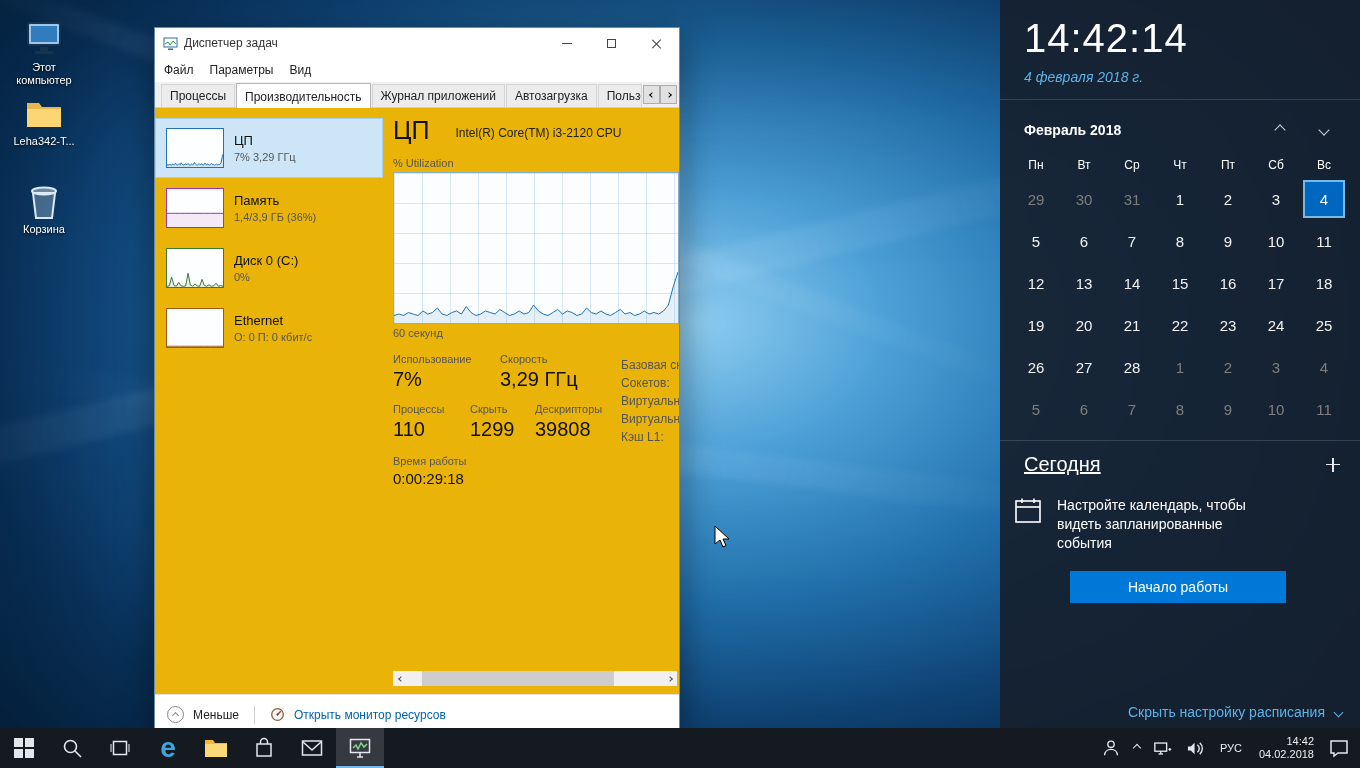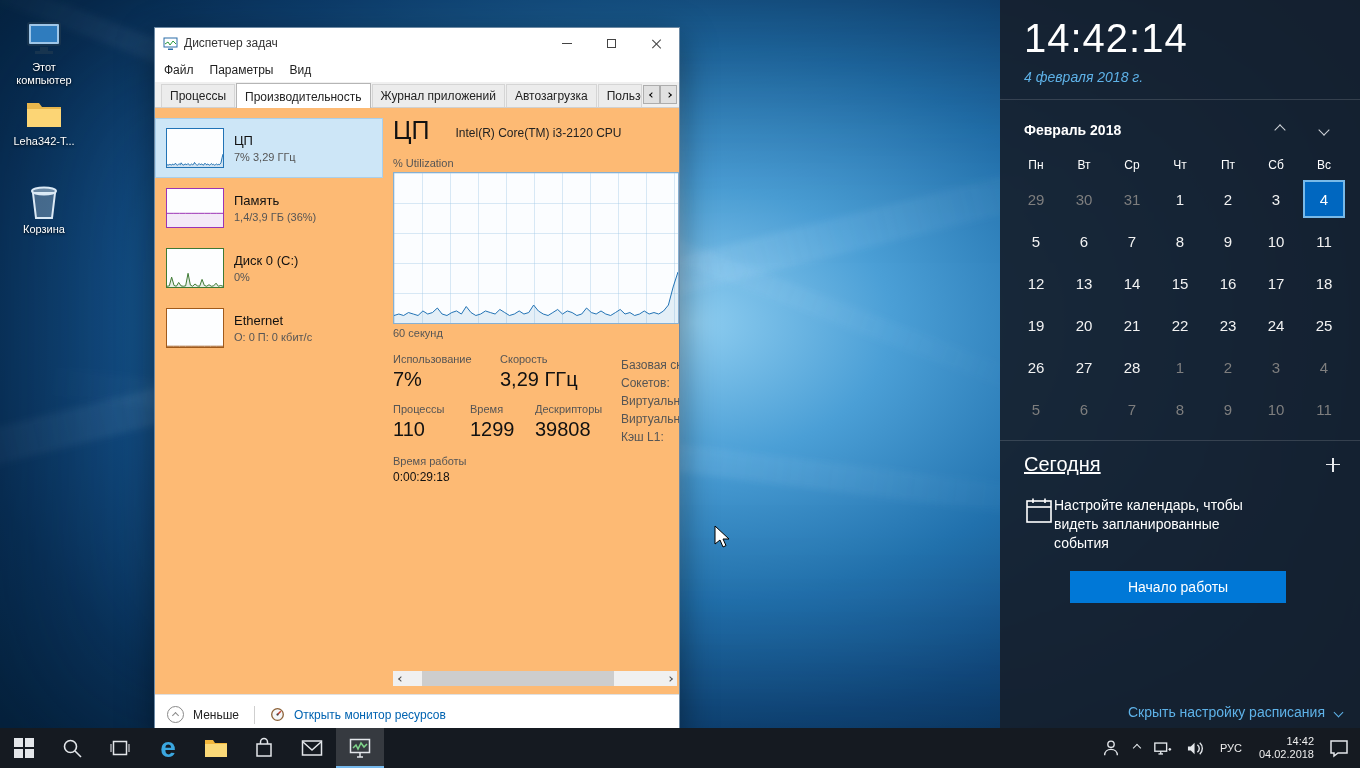--- a/index.html
+++ b/index.html
@@ -42,21 +42,21 @@
          margin-right:1px; white-space:nowrap; }
   .tab.active { background:#fff; border-color:#b5b5b5; padding-top:6px; position:relative; top:1px; }
   .tab.truncate { max-width:82px; overflow:hidden; }
   .tab-arrows { margin-left:auto; display:flex; align-self:center; margin-right:2px; }
   .mini-btn { width:17px; height:19px; border:1px solid #adadad; background:#e1e1e1; display:flex; align-items:center; justify-content:center; }
   .chev { display:inline-block; width:8px; height:8px; border-right:1.6px solid currentColor; border-bottom:1.6px solid currentColor; }
   .chev.sm { width:4px; height:4px; border-width:1.4px; }
   .chev.up { transform:rotate(-135deg); } .chev.down { transform:rotate(45deg); }
   .chev.left { transform:rotate(135deg); } .chev.right { transform:rotate(-45deg); }
 
-  .tm-body { flex:1; display:flex; overflow:hidden; background:#fdba74; }
+  .tm-body { flex:1; display:flex; overflow:hidden; background:#eab308; }
   .tm-sidebar { width:228px; padding-top:10px; flex:0 0 auto; }
   .side-item { display:flex; gap:10px; align-items:center; padding:10px 10px; height:60px; border:1px solid transparent; }
   .side-item.selected { background:#cde6f7; border-color:#a9cfeb; }
   .mini { width:58px; height:40px; background:#fdfeff; border:1px solid #888; flex:0 0 auto; }
   .mini svg { width:100%; height:100%; display:block; }
   .mini.cpu  { border-color:#2273b5; } .mini.cpu  .chart-line{stroke:#2273b5;} .mini.cpu  .chart-fill{fill:rgba(34,115,181,.20);}
   .mini.mem  { border-color:#9b34b5; } .mini.mem  .chart-line{stroke:#9b34b5;} .mini.mem  .chart-fill{fill:rgba(155,52,181,.10);}
   .mini.disk { border-color:#3f7a34; } .mini.disk .chart-line{stroke:#3f7a34;} .mini.disk .chart-fill{fill:rgba(63,122,52,.12);}
   .mini.net  { border-color:#a05a1c; } .mini.net  .chart-line{stroke:#a05a1c;} .mini.net  .chart-fill{fill:rgba(160,90,28,.10);}
   .side-title { font-size:13px; color:#111; }
@@ -78,21 +78,21 @@
   .chart-fill { stroke:none; }
   .x-axis { font-size:11px; color:#555; margin-top:3px; }
 
   .stats { margin-top:14px; }
   .stat-row { display:flex; }
   .stat .stat-label { font-size:11px; color:#555; }
   .stat .stat-value { font-size:20px; color:#111; margin-top:3px; }
   .stat.w107 { width:107px; } .stat.w77 { width:77px; } .stat.w65 { width:65px; }
   .stat-row + .stat-row { margin-top:12px; }
   .uptime { margin-top:14px; }
-  .uptime .stat-value { font-size:12px; }
+  .uptime .stat-value { font-size:15px; }
   .right-stats { position:absolute; left:238px; right:-2px; top:248px; }
   .right-stats div { font-size:12px; color:#555; line-height:18px; white-space:nowrap; overflow:hidden; }
 
   .h-scroll { position:absolute; left:10px; right:2px; bottom:8px; height:15px; background:#f0f0f0; display:flex; align-items:center; }
   .h-scroll .sb-arrow { width:15px; height:15px; display:flex; align-items:center; justify-content:center; color:#505050; flex:0 0 auto; }
   .h-scroll .track { position:relative; flex:1; height:100%; }
   .h-scroll .thumb { position:absolute; left:14px; width:192px; top:0; bottom:0; background:#cdcdcd; }
 
   .tm-footer { height:40px; border-top:1px solid #e0e0e0; display:flex; align-items:center; padding:0 12px; gap:9px; flex:0 0 auto; }
   .circle-chev { width:17px; height:17px; border:1.5px solid #8a8a8a; border-radius:50%; display:flex; align-items:center; justify-content:center; color:#8a8a8a; }
@@ -114,21 +114,21 @@
   .wd { text-align:center; font-size:12px; color:#fff; }
   .days { display:grid; grid-template-columns:repeat(7,48px); grid-auto-rows:42px; }
   .day { display:flex; align-items:center; justify-content:center; font-size:15px; color:#f2f2f2; }
   .day.muted { color:#7e7e7e; }
   .day.today { width:42px; height:38px; margin:auto; background:#0067c0; border:2px solid #78b9e8; color:#fff; }
   .today-row { display:flex; align-items:center; padding:12px 20px 6px 24px; }
   .today-label { flex:1; font-size:20px;text-decoration:underline; }
   .plus { position:relative; width:14px; height:14px; }
   .plus::before { content:""; position:absolute; left:0; top:6.3px; width:14px; height:1.4px; background:#e8eaed; }
   .plus::after { content:""; position:absolute; left:6.3px; top:0; width:1.4px; height:14px; background:#e8eaed; }
-  .event-row { display:flex; padding:14px 24px 0; }
+  .event-row { display:flex; gap:14px; padding:14px 13px 0; }
   .event-text { font-size:14px; line-height:19px; width:216px; }
   .start-btn { display:block; margin:18px 0 0 70px; width:216px; height:32px; background:#0078d7; color:#fff;
                border:none; font-size:14px; font-family:"Liberation Sans",sans-serif; }
   .hide-row { position:absolute; right:18px; bottom:8px; display:flex; align-items:center; gap:10px; color:#5eb2e8; font-size:14px; }
   .hide-row .chev { width:7px; height:7px; }
 
   
   .taskbar { position:absolute; left:0; bottom:0; width:1360px; height:40px; background:#151a21; display:flex; align-items:stretch; }
   .tb-btn { width:48px; display:flex; align-items:center; justify-content:center; }
   .tb-btn.active { background:rgba(255,255,255,.14); box-shadow:inset 0 -2px 0 #76b9ed; }
@@ -293,21 +293,21 @@
             <div class="stat-label">Скорость</div>
             <div class="stat-value">3,29 ГГц</div>
           </div>
         </div>
         <div class="stat-row">
           <div class="stat w77">
             <div class="stat-label">Процессы</div>
             <div class="stat-value">110</div>
           </div>
           <div class="stat w65">
-            <div class="stat-label">Время</div>
+            <div class="stat-label">Скрыть</div>
             <div class="stat-value">1299</div>
           </div>
           <div class="stat">
             <div class="stat-label">Дескрипторы</div>
             <div class="stat-value">39808</div>
           </div>
         </div>
         <div class="stat uptime">
           <div class="stat-label">Время работы</div>
           <div class="stat-value">0:00:29:18</div>

